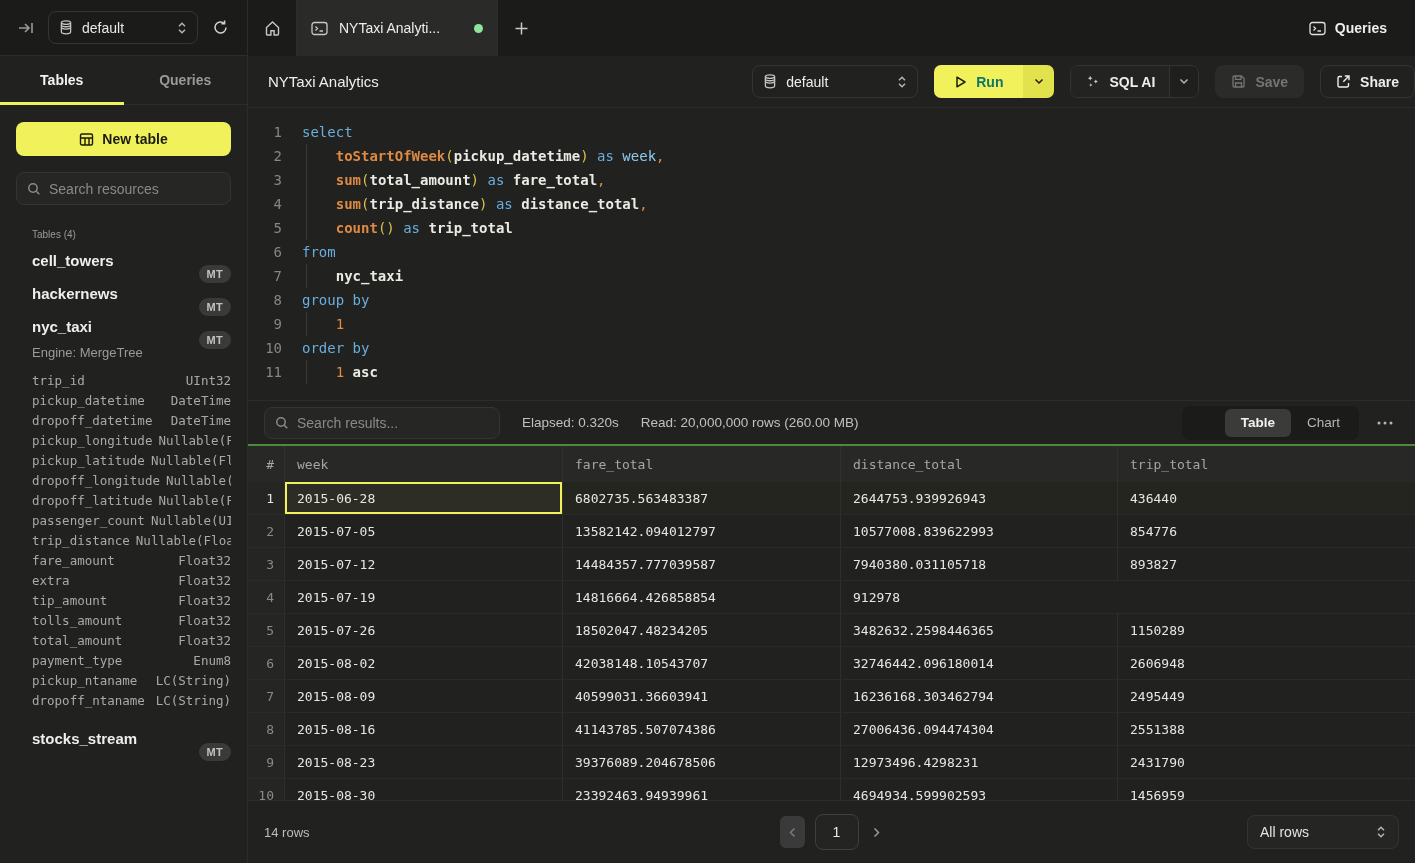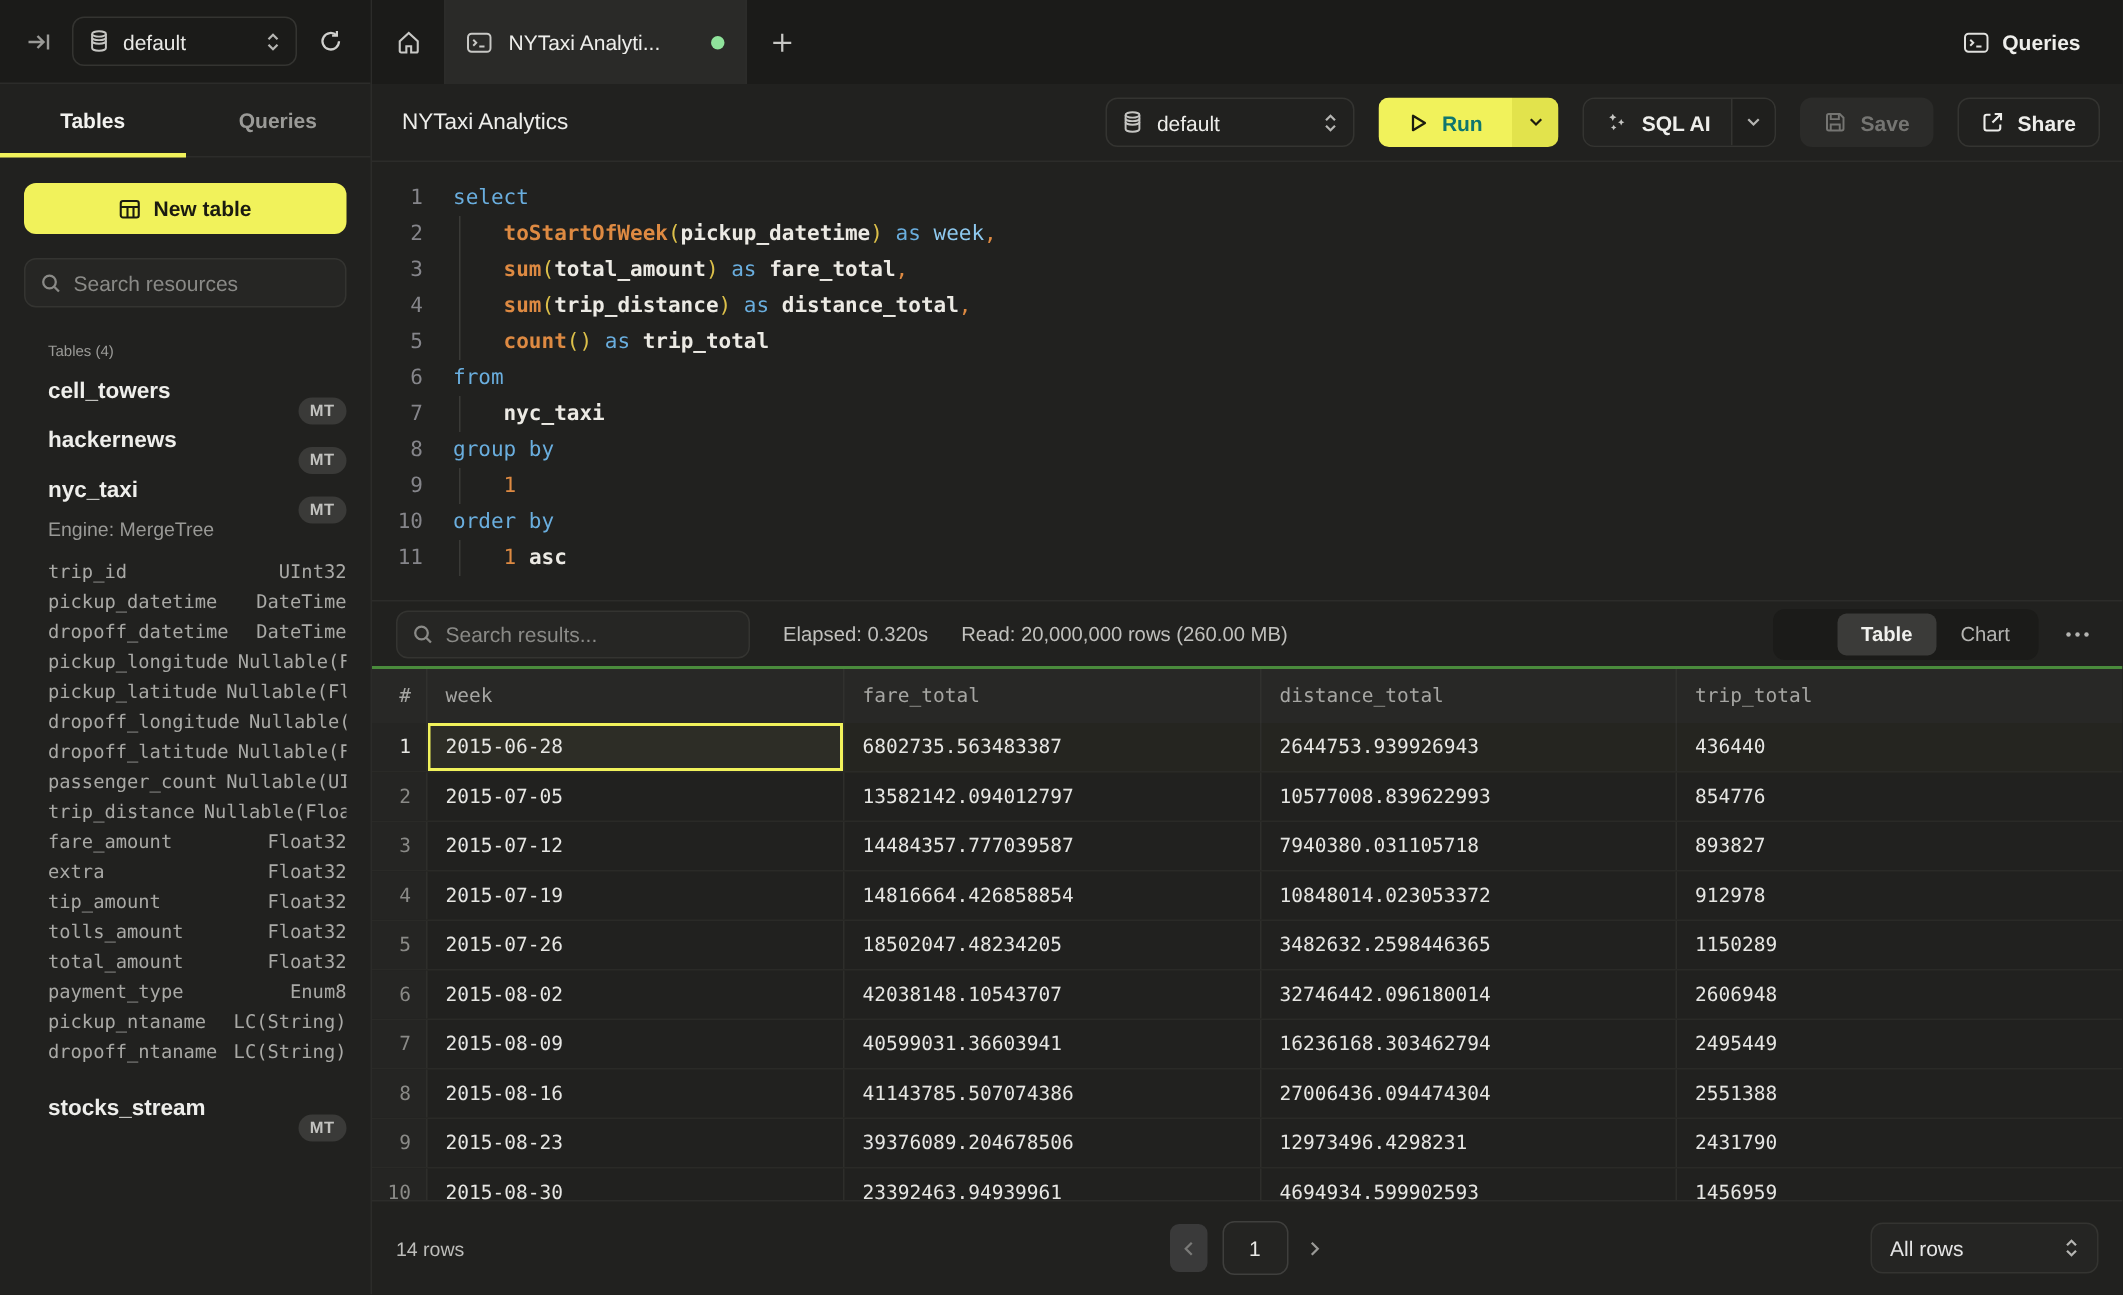--- a/index.html
+++ b/index.html
@@ -47,21 +47,21 @@
   .main{flex:1; display:flex; flex-direction:column; min-width:0;}
   .m-topbar{height:56px; background:var(--bar); display:flex; align-items:stretch;}
   .home-btn{width:48px; display:flex; align-items:center; justify-content:center; color:#c8c8c5; cursor:pointer;}
   .q-tab{width:202px; background:var(--tab); border-left:1px solid var(--border-soft); border-right:1px solid var(--border-soft); display:flex; align-items:center; gap:11px; padding:0 14px; cursor:pointer;}
   .q-tab .t-label{flex:1; font-size:14px; color:#eeeeeb; white-space:nowrap; overflow:hidden;}
   .t-dot{width:9px; height:9px; border-radius:50%; background:var(--dot);}
   .plus-btn{width:46px; display:flex; align-items:center; justify-content:center; color:#c8c8c5; font-size:20px; cursor:pointer;}
   .m-topbar-right{flex:1; display:flex; align-items:center; justify-content:flex-end; padding-right:28px;}
   .queries-shortcut{display:flex; align-items:center; gap:9px; color:#eeeeeb; font-size:14px; font-weight:600; cursor:pointer;}
 
-  .editor-header{height:52px; display:flex; align-items:center; padding:0 15px 0 20px; border-bottom:1px solid var(--border-soft); background:var(--bg);}
+  .editor-header{height:52px; display:flex; align-items:center; padding:0 0 0 20px; border-bottom:1px solid var(--border-soft); background:var(--bg);}
   .page-title{font-size:15px; color:#eeeeeb;}
   .eh-controls{margin-left:auto; display:flex; align-items:center; gap:16px;}
   .ctl-select{width:166px; height:33px; border:1px solid var(--border); border-radius:8px; display:flex; align-items:center; gap:9px; padding:0 10px; cursor:pointer; background:transparent;}
   .ctl-select .lbl{flex:1; font-size:14px; color:#eeeeeb;}
   .run-btn{display:flex; height:33px; border-radius:7px; overflow:hidden; cursor:pointer;}
   .run-main{background:var(--yellow); color:#0f766e; display:flex; align-items:center; gap:9px; padding:0 20px; font-size:14px; font-weight:600;}
   .run-caret{background:var(--yellow-dk); width:31px; display:flex; align-items:center; justify-content:center; color:#1c1c0f;}
   .split-btn{display:flex; height:33px; border:1px solid var(--border); border-radius:8px; overflow:hidden; cursor:pointer;}
   .split-main{display:flex; align-items:center; gap:9px; padding:0 14px; font-size:14px; font-weight:600; color:#eeeeeb; background:#232321;}
   .split-caret{width:29px; display:flex; align-items:center; justify-content:center; color:#b5b5b2; border-left:1px solid var(--border); background:#1f1f1d;}
@@ -489,21 +489,20 @@
           <div class="cell numcell">3</div>
           <div class="cell">2015-07-12</div>
           <div class="cell">14484357.777039587</div>
           <div class="cell">7940380.031105718</div>
           <div class="cell">893827</div>
         </div>
         <div class="trow">
           <div class="cell numcell">4</div>
           <div class="cell">2015-07-19</div>
           <div class="cell">14816664.426858854</div>
-          <div class="cell">10848014.023053372</div>
           <div class="cell">912978</div>
         </div>
         <div class="trow">
           <div class="cell numcell">5</div>
           <div class="cell">2015-07-26</div>
           <div class="cell">18502047.48234205</div>
           <div class="cell">3482632.2598446365</div>
           <div class="cell">1150289</div>
         </div>
         <div class="trow">

